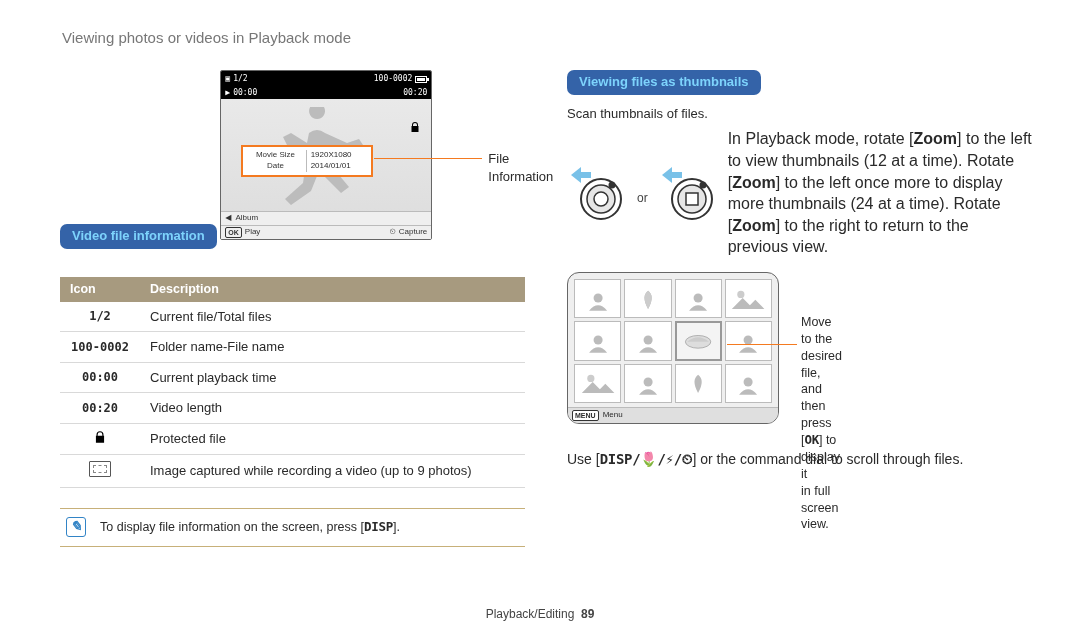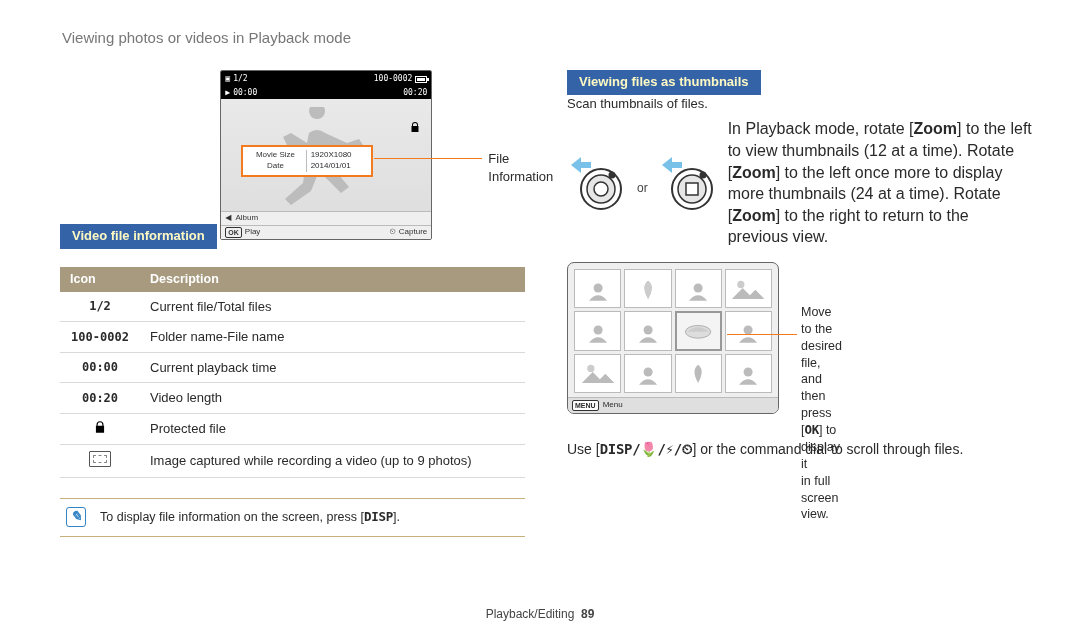--- a/index.html
+++ b/index.html
@@ -33,25 +33,26 @@
   }
   .columns {
     display: flex;
     gap: 42px;
   }
   .col { flex: 1 1 0; min-width: 0; }
 
   .pill {
     display: inline-block;
     background: var(--accent);
-    color: #fef9c3;
+    color: #7dd3fc;
     font-weight: 600;
     font-size: 13px;
     padding: 3px 12px 4px;
-    border-radius: 0;
+    border-radius: 7px;
+    margin-bottom: 10px;
   }
 
   
   .lcd-wrap { position: relative; display:inline-block; }
   .lcd {
     width: 212px;
     height: 170px;
     border: 1px solid #666;
     border-radius: 2px;
     background: #fff;
@@ -159,21 +160,21 @@
   }
 
   
   .dial-row { display:flex; align-items:center; gap:10px; margin: 6px 0 14px 0; }
   .dial-row .or { font-size:12px; color:#444;margin-top:9px; }
   .dial { width:60px; height:60px; }
 
   .thumb-lcd-wrap { position:relative; display:inline-block; }
   .thumb-lcd {
     width: 212px; height: 152px;
-    border:1px solid #666; border-radius:7px;
+    border:1px solid #666; border-radius:12px;
     background:#efefef; position:relative; overflow:hidden;
   }
   .thumb-grid {
     position:absolute; top:6px; left:6px; right:6px; bottom:20px;
     display:grid; grid-template-columns: repeat(4,1fr); grid-template-rows:repeat(3,1fr); gap:3px;
   }
   .thumb-cell { background:#fff; border:1px solid #bbb; display:flex; align-items:center; justify-content:center; }
   .thumb-cell.sel { outline:2px solid #999; outline-offset:-2px; background:#f4f4f4; }
   .thumb-cell svg { width:80%; height:80%; }
   .thumb-bottom {

